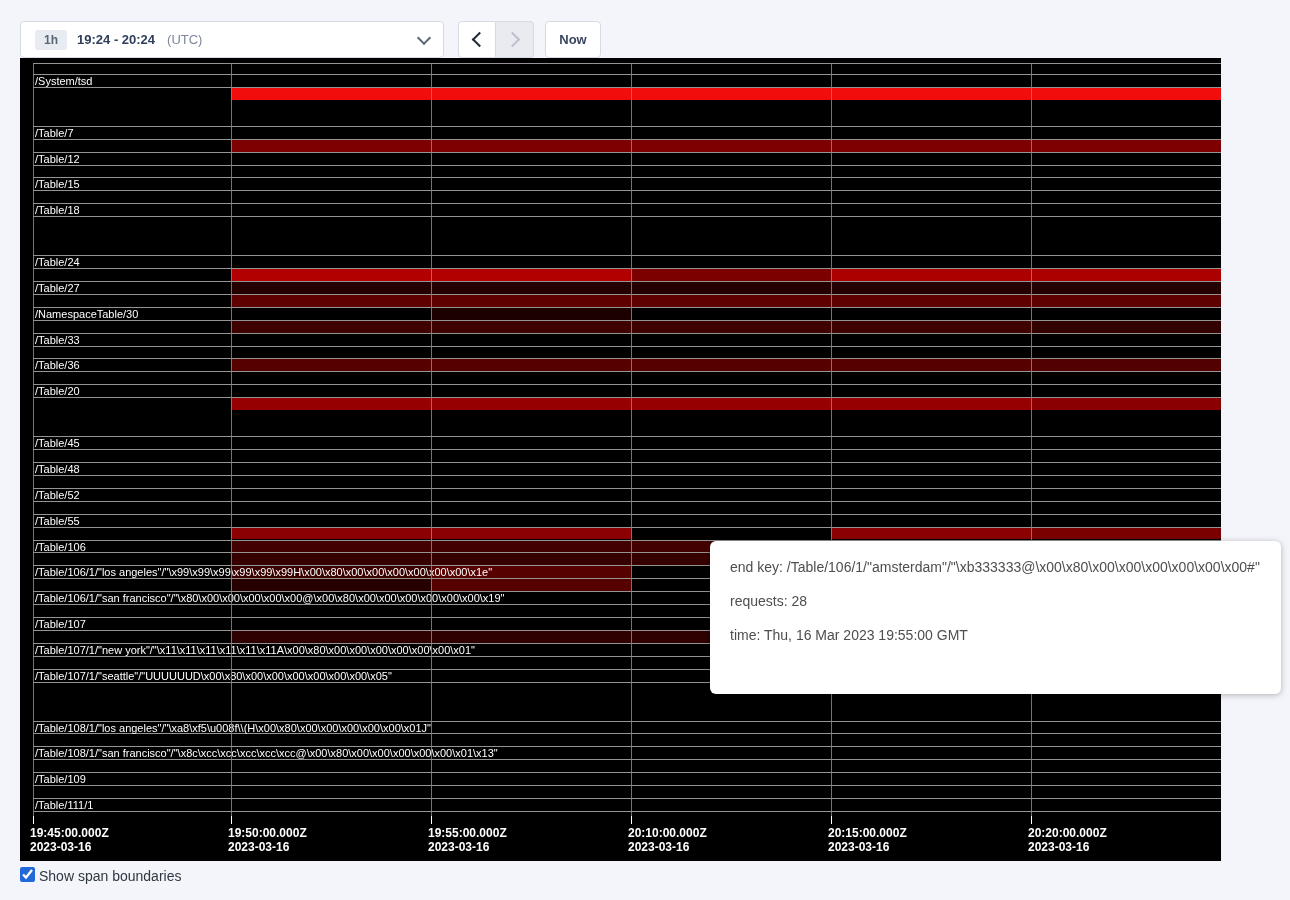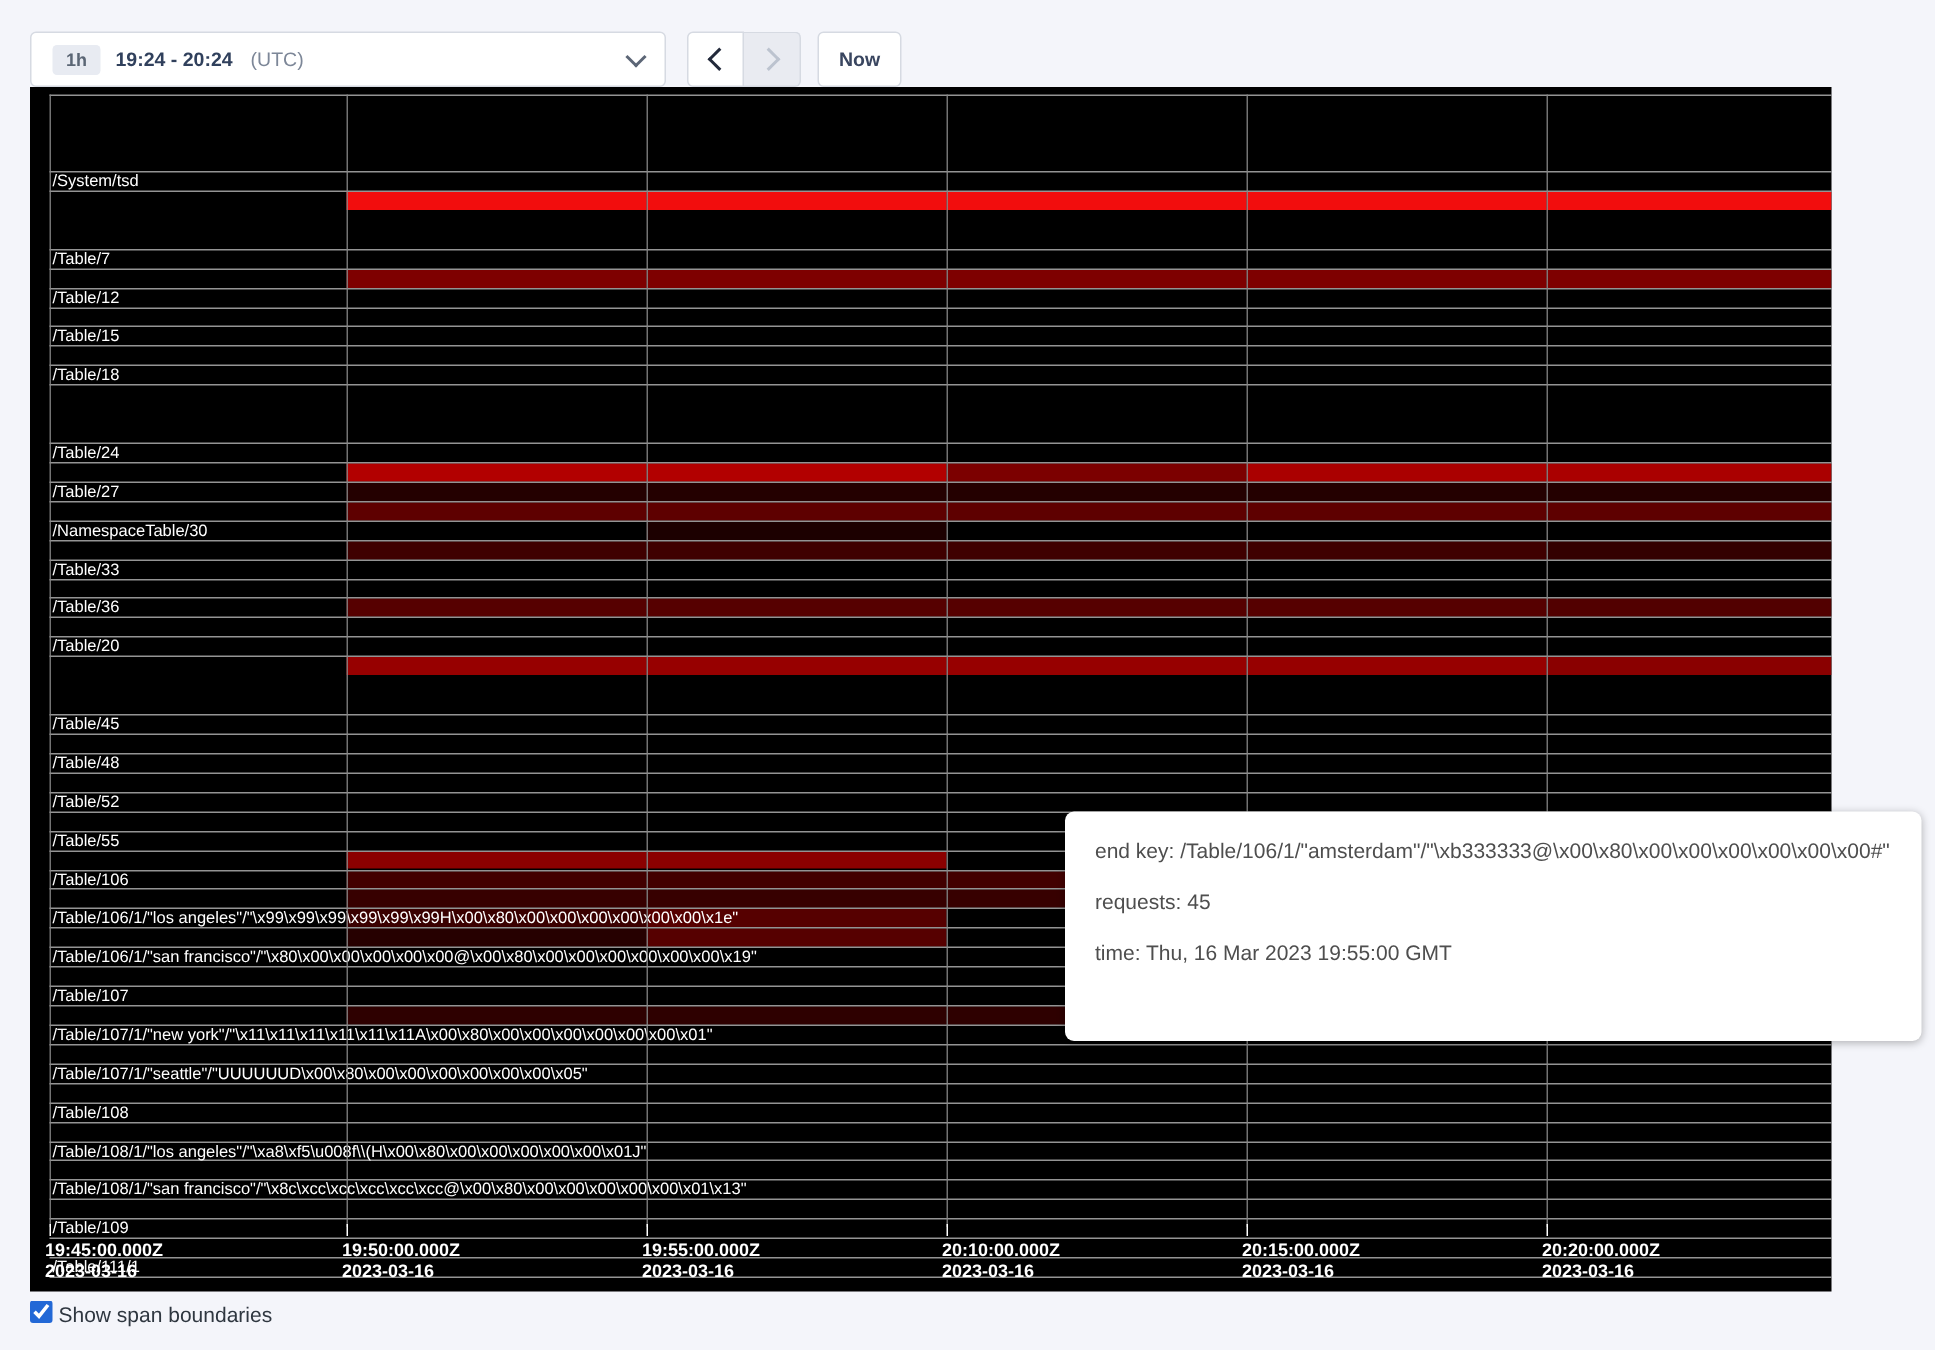--- a/index.html
+++ b/index.html
@@ -27,21 +27,21 @@
   .chev-l{width:9px;height:9px;border-left:2.5px solid #22293a;border-bottom:2.5px solid #22293a;transform:rotate(45deg);margin-left:4px;}
   .chev-r{width:9px;height:9px;border-left:2.5px solid #bcc3cf;border-bottom:2.5px solid #bcc3cf;transform:rotate(225deg);margin-right:4px;}
   .nowbtn{
     position:absolute;left:545px;top:21px;width:56px;height:37px;
     background:#fff;border:1px solid #d6dae2;border-radius:4px;
     font-size:13px;font-weight:600;color:#3a4660;
     display:flex;align-items:center;justify-content:center;box-sizing:border-box;cursor:pointer;
   }
   
   .hm{position:absolute;left:20px;top:58px;width:1201px;height:803px;background:#000;overflow:hidden;}
-  .hrow{position:absolute;left:0;width:100%;margin-top:40px;}
+  .hrow{position:absolute;left:0;width:100%;}
   .bline{position:absolute;left:13px;right:0;height:1px;background:rgba(255,255,255,0.58);z-index:2;}
   .rlabel{position:absolute;left:15px;top:1px;color:#fff;font-size:11px;line-height:12px;white-space:nowrap;z-index:3;}
   .bandrow{position:absolute;left:0;width:100%;z-index:1;}
   .bandseg{position:absolute;top:0;height:100%;}
   .vline{position:absolute;top:5px;width:1px;height:755px;background:rgba(135,135,135,0.85);z-index:4;}
   .tick{position:absolute;width:1px;height:8px;top:758px;background:#fff;z-index:4;}
   .axis{position:absolute;top:768px;color:#fff;font-size:12px;font-weight:700;line-height:14px;white-space:nowrap;z-index:4;}
   
   .tooltip{
     position:absolute;left:710px;top:541px;width:571px;height:153px;
@@ -273,25 +273,20 @@
     <div class="hrow" style="top: 584.964px; height: 25.862px;">
       <div class="bline" style="top: 0px;"></div>
       <div class="bline" style="top: 12.931px;"></div>
       <span class="rlabel">/Table/107/1/"new york"/"\x11\x11\x11\x11\x11\x11A\x00\x80\x00\x00\x00\x00\x00\x00\x01"</span>
     </div>
     <div class="hrow" style="top: 610.826px; height: 25.862px;">
       <div class="bline" style="top: 0px;"></div>
       <div class="bline" style="top: 12.931px;"></div>
       <span class="rlabel">/Table/107/1/"seattle"/"UUUUUUD\x00\x80\x00\x00\x00\x00\x00\x00\x05"</span>
     </div>
-    <div class="hrow" style="top: 636.688px; height: 25.862px;">
-      <div class="bline" style="top: 0px;"></div>
-      <div class="bline" style="top: 12.931px;"></div>
-      <span class="rlabel">/Table/108</span>
-    </div>
     <div class="hrow" style="top: 662.55px; height: 25.862px;">
       <div class="bline" style="top: 0px;"></div>
       <div class="bline" style="top: 12.931px;"></div>
       <span class="rlabel">/Table/108/1/"los angeles"/"\xa8\xf5\u008f\\(H\x00\x80\x00\x00\x00\x00\x00\x01J"</span>
     </div>
     <div class="hrow" style="top: 688.412px; height: 25.862px;">
       <div class="bline" style="top: 0px;"></div>
       <div class="bline" style="top: 12.931px;"></div>
       <span class="rlabel">/Table/108/1/"san francisco"/"\x8c\xcc\xcc\xcc\xcc\xcc@\x00\x80\x00\x00\x00\x00\x00\x01\x13"</span>
     </div>
@@ -338,18 +333,18 @@
     <div class="vline" style="left: 1011px;"></div>
     <div class="tick" style="left: 1011px;"></div>
     <div class="axis" style="left: 1008px;">
       <div>20:20:00.000Z</div>
       <div>2023-03-16</div>
     </div>
   </div>
 
 <div class="tooltip">
   <div class="tline">end key: /Table/106/1/"amsterdam"/"\xb333333@\x00\x80\x00\x00\x00\x00\x00\x00#"</div>
-  <div class="tline">requests: 45</div>
+  <div class="tline">requests: 28</div>
   <div class="tline">time: Thu, 16 Mar 2023 19:55:00 GMT</div>
 </div>
 
 <input type="checkbox" class="cb" id="spanCb" checked="" style="">
 <label class="cblabel" for="spanCb">Show span boundaries</label>
 
 </body></html>

